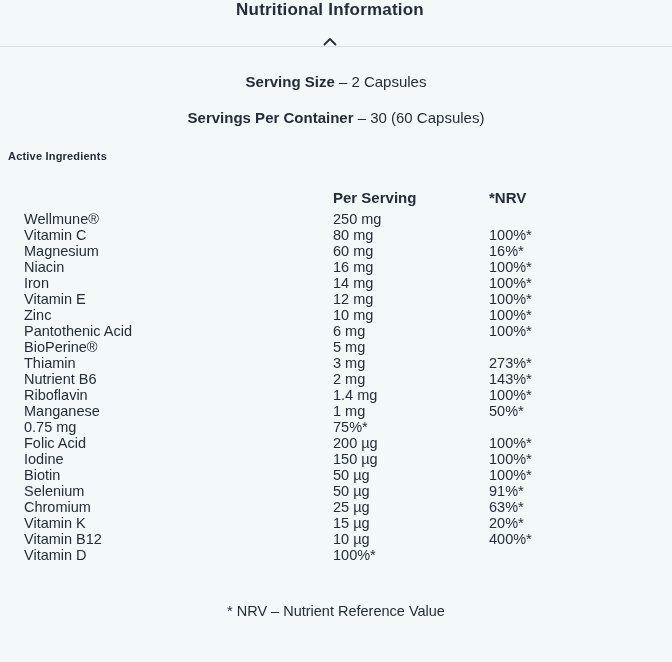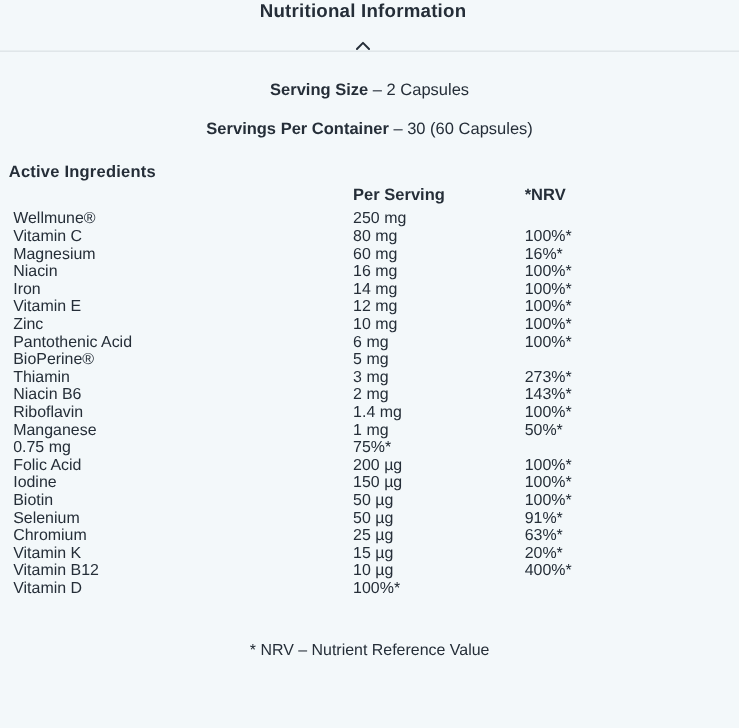--- a/index.html
+++ b/index.html
@@ -40,27 +40,27 @@
     text-align: center;
     font-size: 15px;
     line-height: 19px;
   }
   .serving-line .lbl { font-weight: bold; }
   .serving-line.first { margin-top: 25px; }
   .serving-line.second { margin-top: 17px; }
 
   .active-heading {
     margin: 20px 0 0 8px;
-    font-size: 15px;
+    font-size: 11px;
     font-weight: bold;
     line-height: 19px;
     letter-spacing: 0.2px;
   }
 
-  .ingredients-table { margin-top: 4px; padding-left: 12px; }
+  .ingredients-table { margin-top: 24px; padding-left: 24px; }
   .t-row {
     display: grid;
     grid-template-columns: 309px 156px 1fr;
     font-size: 14.5px;
     line-height: 16px;
   }
   .t-head { font-weight: bold; font-size: 15px; line-height: 16px; }
   .t-body { margin-top: 5px; }
   .t-cell { white-space: nowrap; overflow: hidden; }
 
@@ -158,21 +158,21 @@
     <div class="t-cell"></div>
   </div>
 
   <div class="t-row">
     <div class="t-cell">Thiamin</div>
     <div class="t-cell">3 mg</div>
     <div class="t-cell">273%*</div>
   </div>
 
   <div class="t-row">
-    <div class="t-cell">Niacin B6</div>
+    <div class="t-cell">Nutrient B6</div>
     <div class="t-cell">2 mg</div>
     <div class="t-cell">143%*</div>
   </div>
 
   <div class="t-row">
     <div class="t-cell">Riboflavin</div>
     <div class="t-cell">1.4 mg</div>
     <div class="t-cell">100%*</div>
   </div>
 

